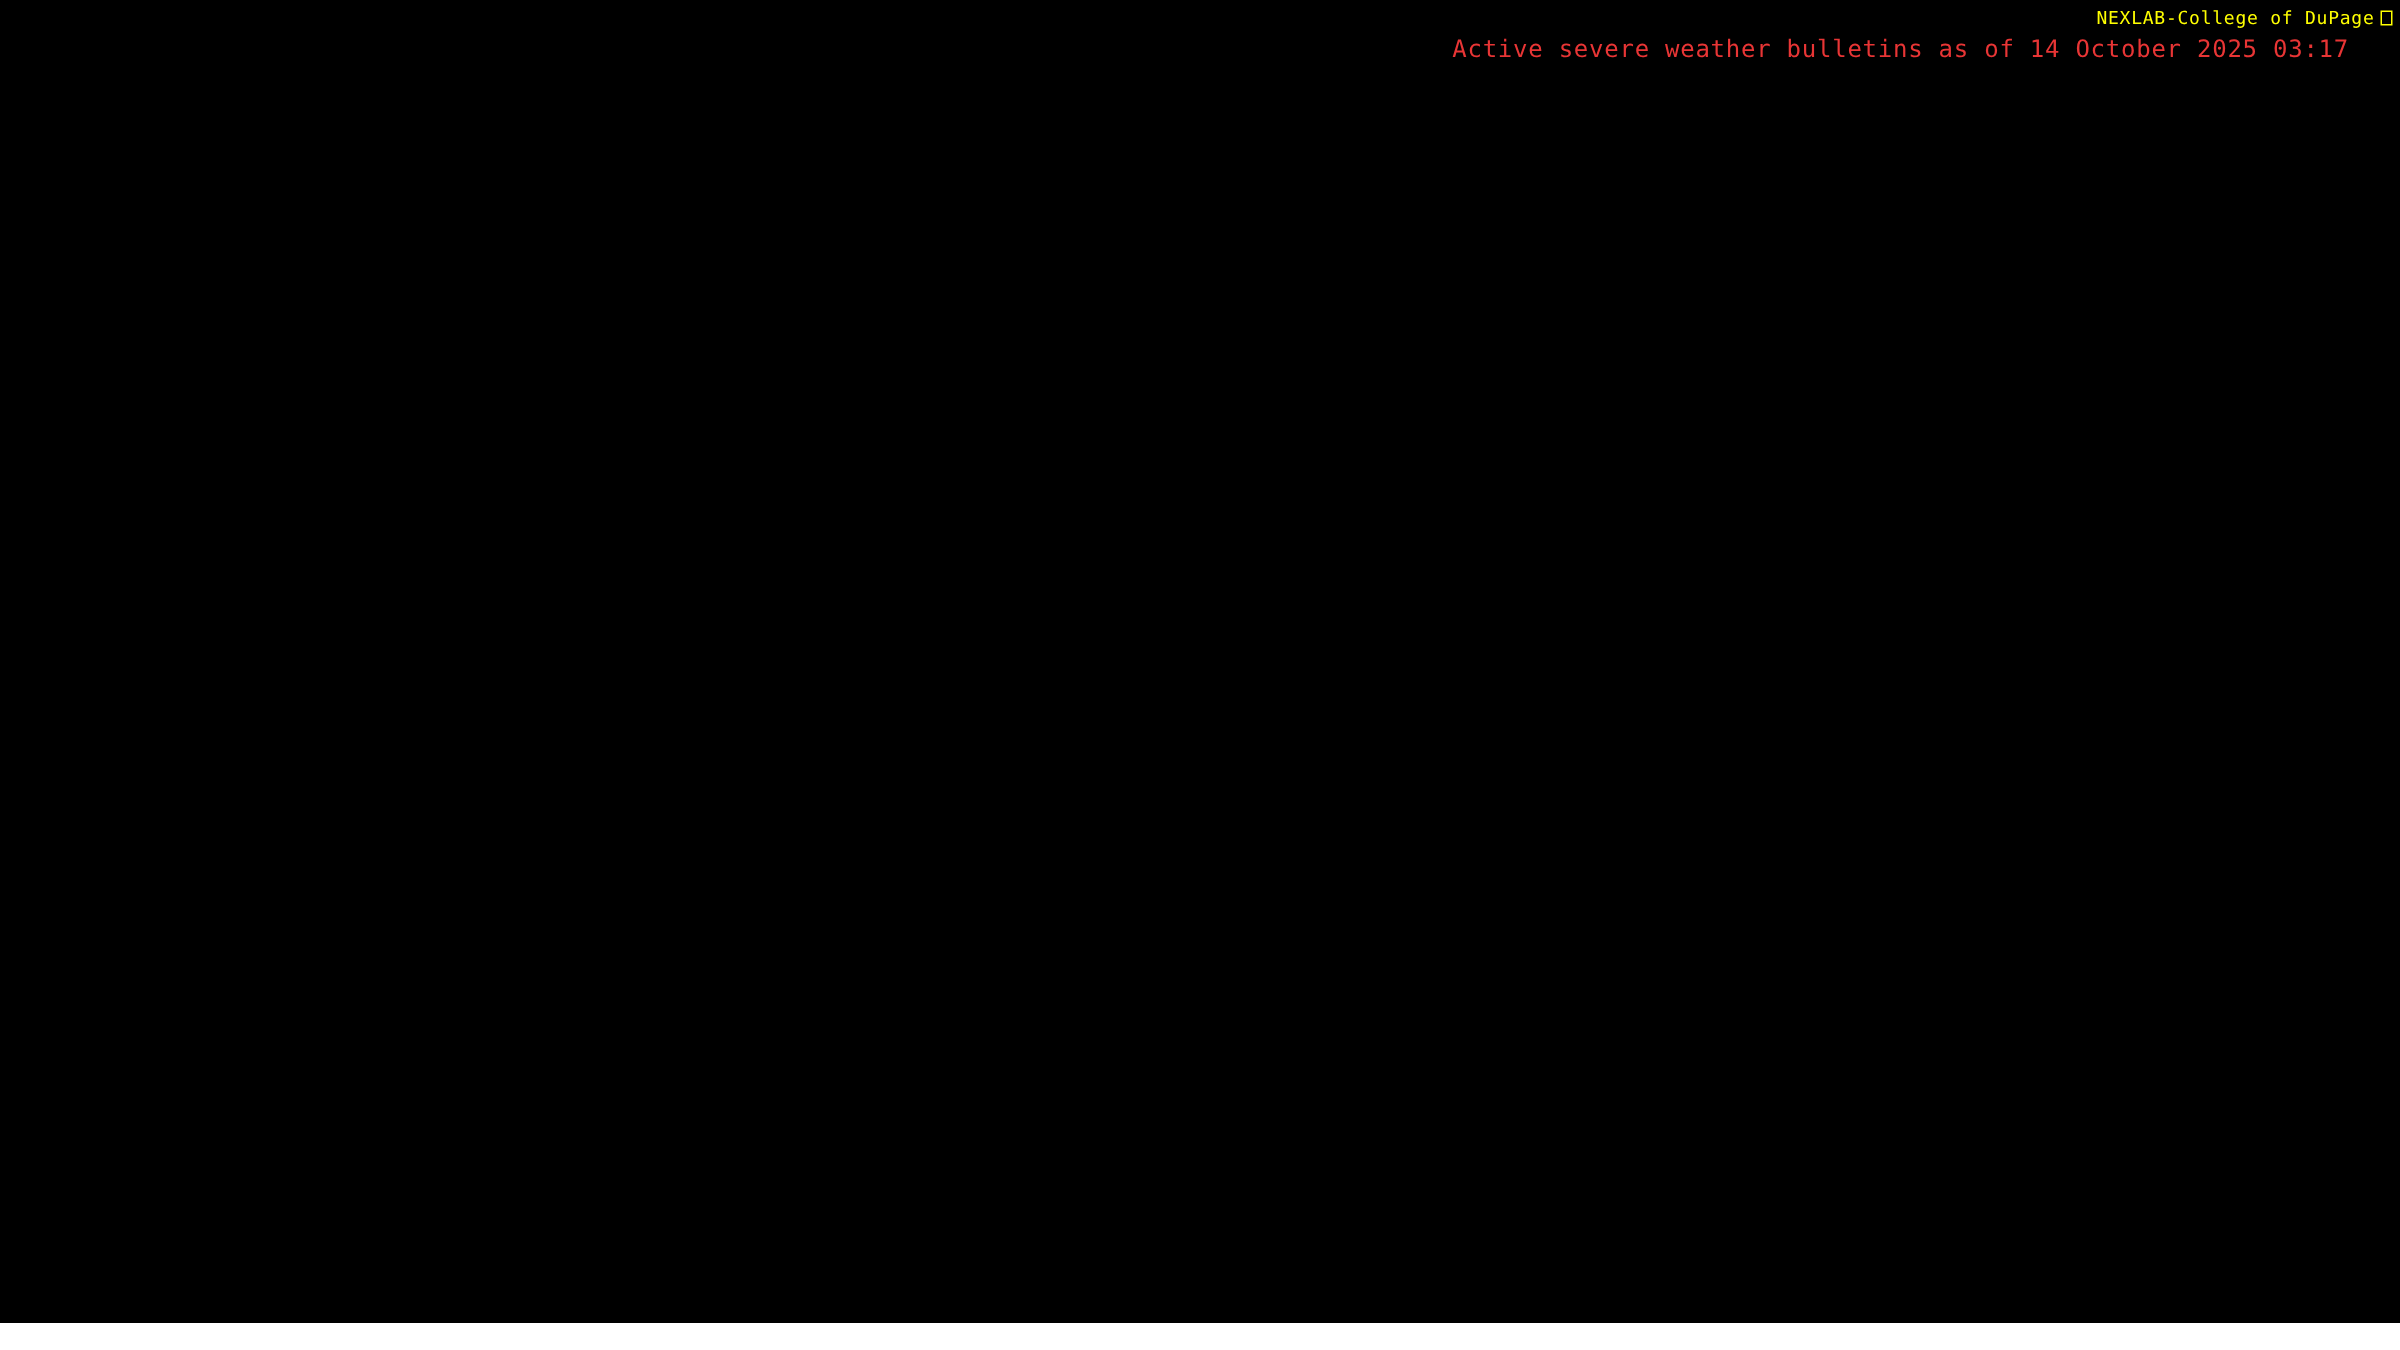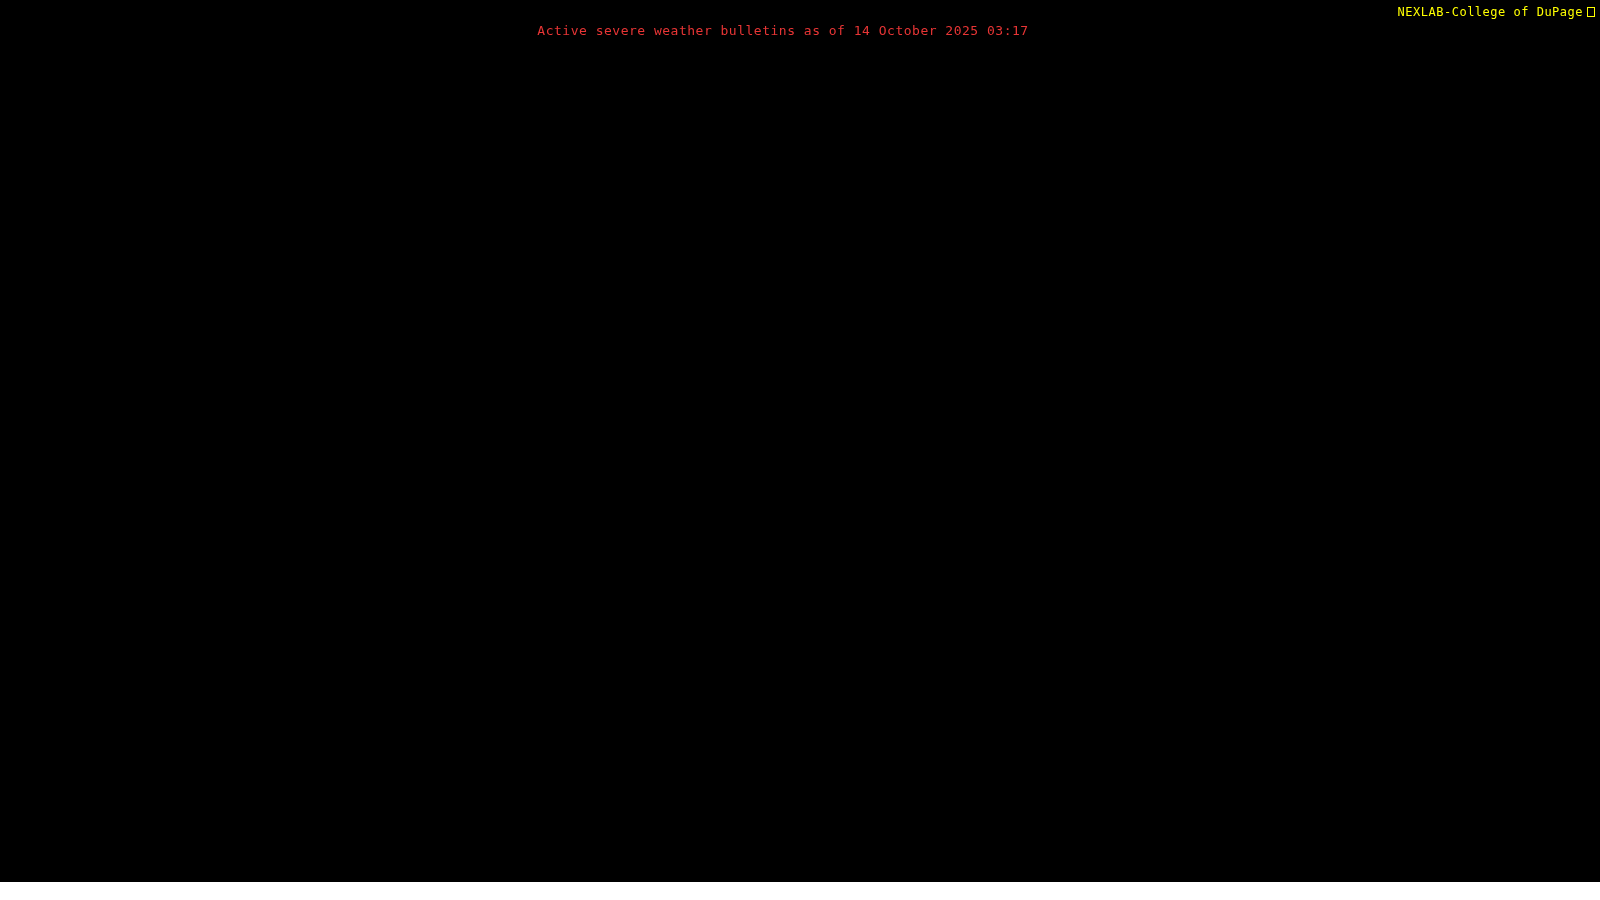--- a/index.html
+++ b/index.html
@@ -18,22 +18,22 @@
     color:#ffff00; font-size:12px; letter-spacing:0.5px;
     display:flex; align-items:center;
   }
   .glyph-box {
     display:inline-block; width:8px; height:10px;
     border:1px solid #ffff00; margin-left:4px;
   }
 
   .title {
     position:absolute; top:23px; left:0; width:1566px;
-    text-align:center;
-    color:#e83535; font-size:13px; letter-spacing:0.5px;
+    text-align:right;
+    color:#e83535; font-size:16px; letter-spacing:0.5px;
   }
 
   .legend { position:absolute; left:0; top:770px; width:700px; height:60px; }
 
   .bottom-bar {
     position:absolute; left:0; bottom:0;
     width:1600px; height:18px; background:#ffffff;
   }
 </style>
 </head>

